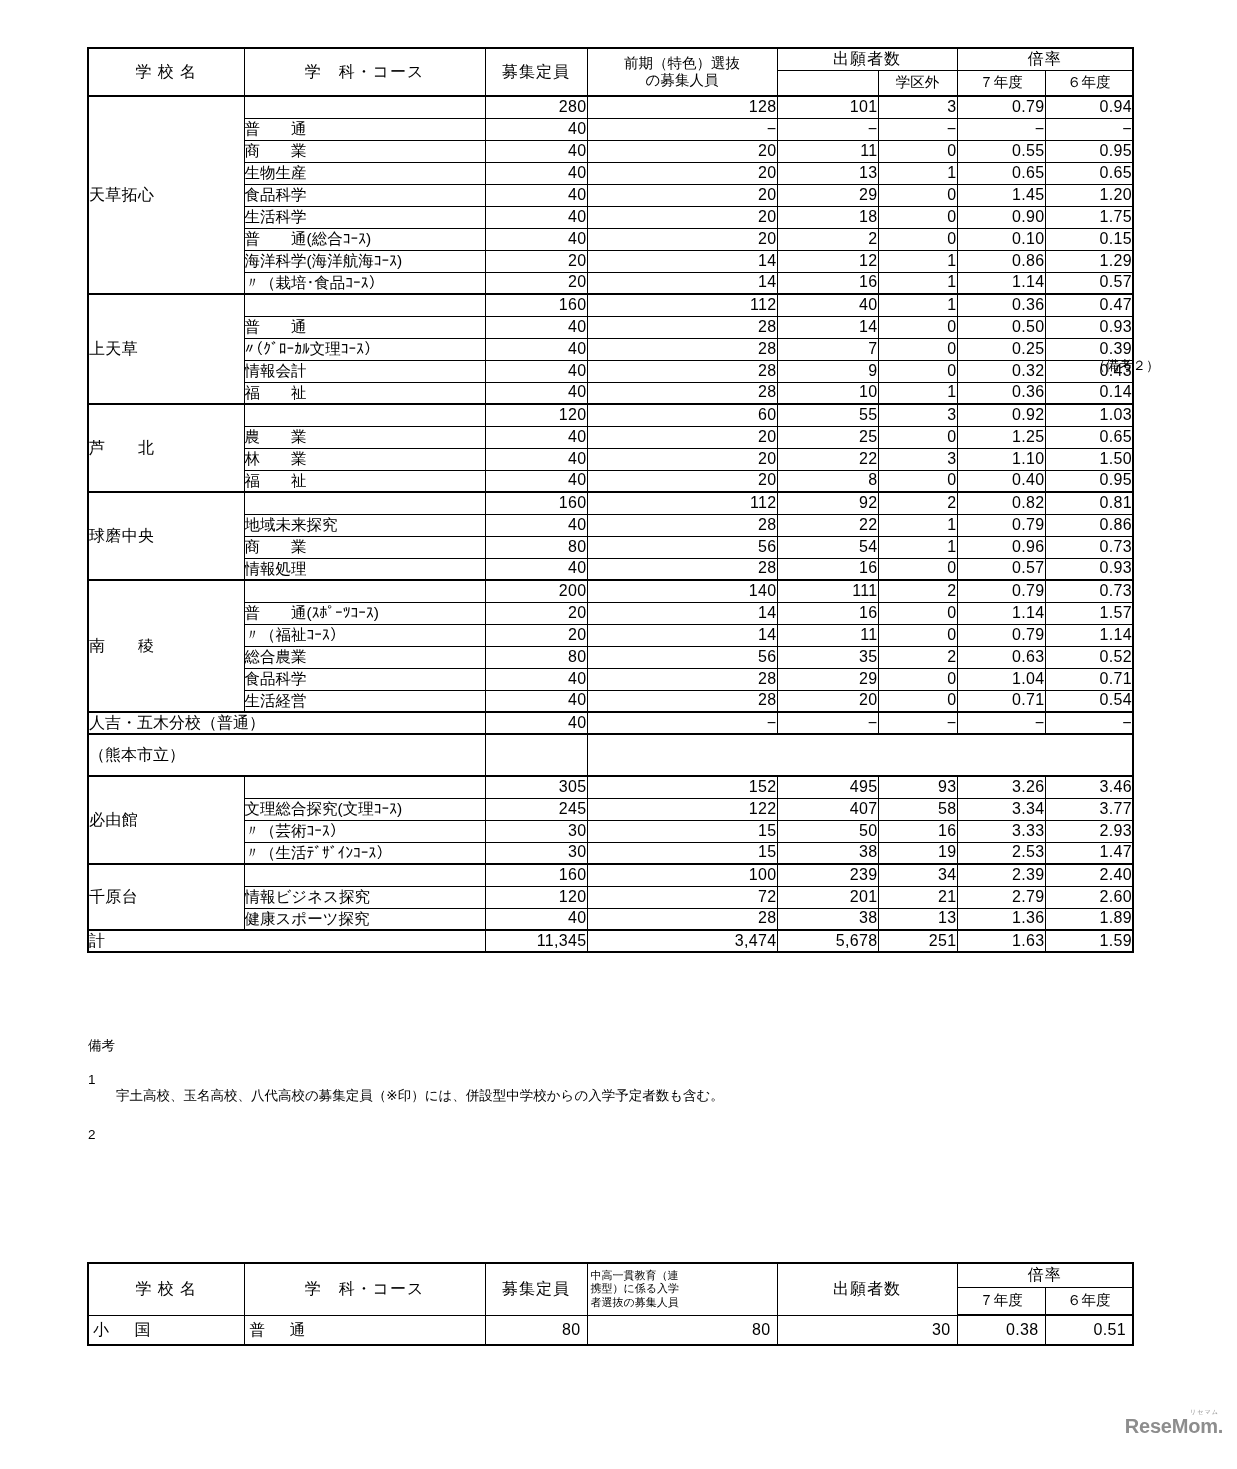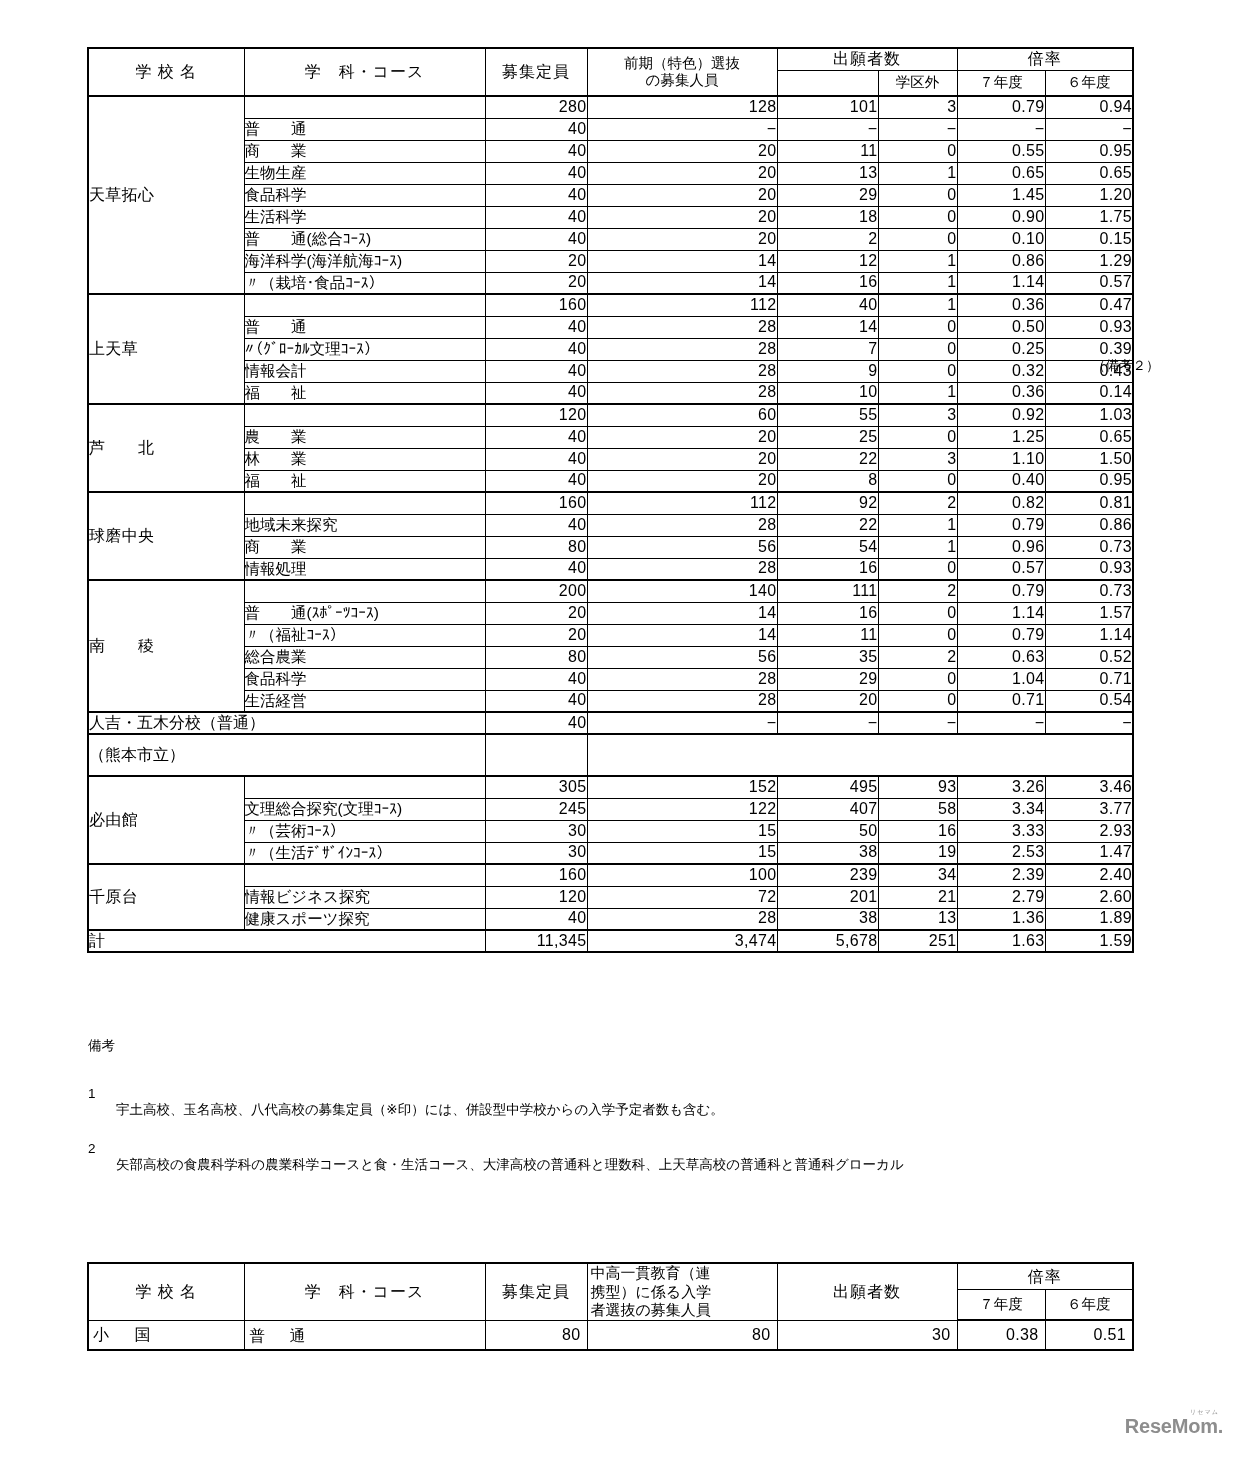--- a/index.html
+++ b/index.html
@@ -134,21 +134,21 @@
 
   
   .remarks {
     position: absolute;
     left: 88px;
     top: 1036px;
     width: 1010px;
     font-size: 13.5px;
     line-height: 1.5;
   }
-  .remarks .bikou-title { margin-bottom: 28px; }
+  .remarks .bikou-title { margin-bottom: 14px; }
   .remarks .item {
     display: flex;
     margin-bottom: 18px;
   }
   .remarks .item .no {
     width: 28px;
     flex: 0 0 28px;
   }
   .remarks .item .body { flex: 1 1 auto; margin-top: 16px; }
   .remarks .item .body .l2 { padding-left: 12px; }
@@ -190,21 +190,21 @@
     font-weight: normal;
     vertical-align: middle;
     line-height: 1.1;
     height: 24px;
     box-sizing: border-box;
     white-space: nowrap;
     overflow: hidden;
   }
   table.grid2 th.hdr { font-size: 16px; letter-spacing: 0.06em; text-align: center; }
   table.grid2 th.hdr.small3 {
-    font-size: 15px;
+    font-size: 11px;
     letter-spacing: 0;
     line-height: 1.24;
     white-space: normal;
     padding: 0 3px;
     text-align: left;
     margin-left: 12px;
   }
   table.grid2 th.hdr.sub { font-size: 14.5px; letter-spacing: 0; }
   table.grid2 tr.head-bottom > th { border-bottom: 2px solid #000; }
   table.grid2 td.school { font-size: 16px; padding-left: 4px; letter-spacing: 0.3em; }
@@ -627,21 +627,20 @@
     <div class="bikou-title">備考</div>
     <div class="item">
       <div class="no">1</div>
       <div class="body">
         <div>宇土高校、玉名高校、八代高校の募集定員（※印）には、併設型中学校からの入学予定者数も含む。</div>
       </div>
     </div>
     <div class="item">
       <div class="no">2</div>
       <div class="body">
-        <div>矢部高校の食農科学科の農業科学コースと食・生活コース、大津高校の普通科と理数科、上天草高校の普通科と普通科グローカル</div>
       </div>
     </div>
   </div>
 
 
   <div class="sub-table-wrap">
     <table class="grid2">
       <colgroup>
         <col class="s-school">
           <col class="s-course">

